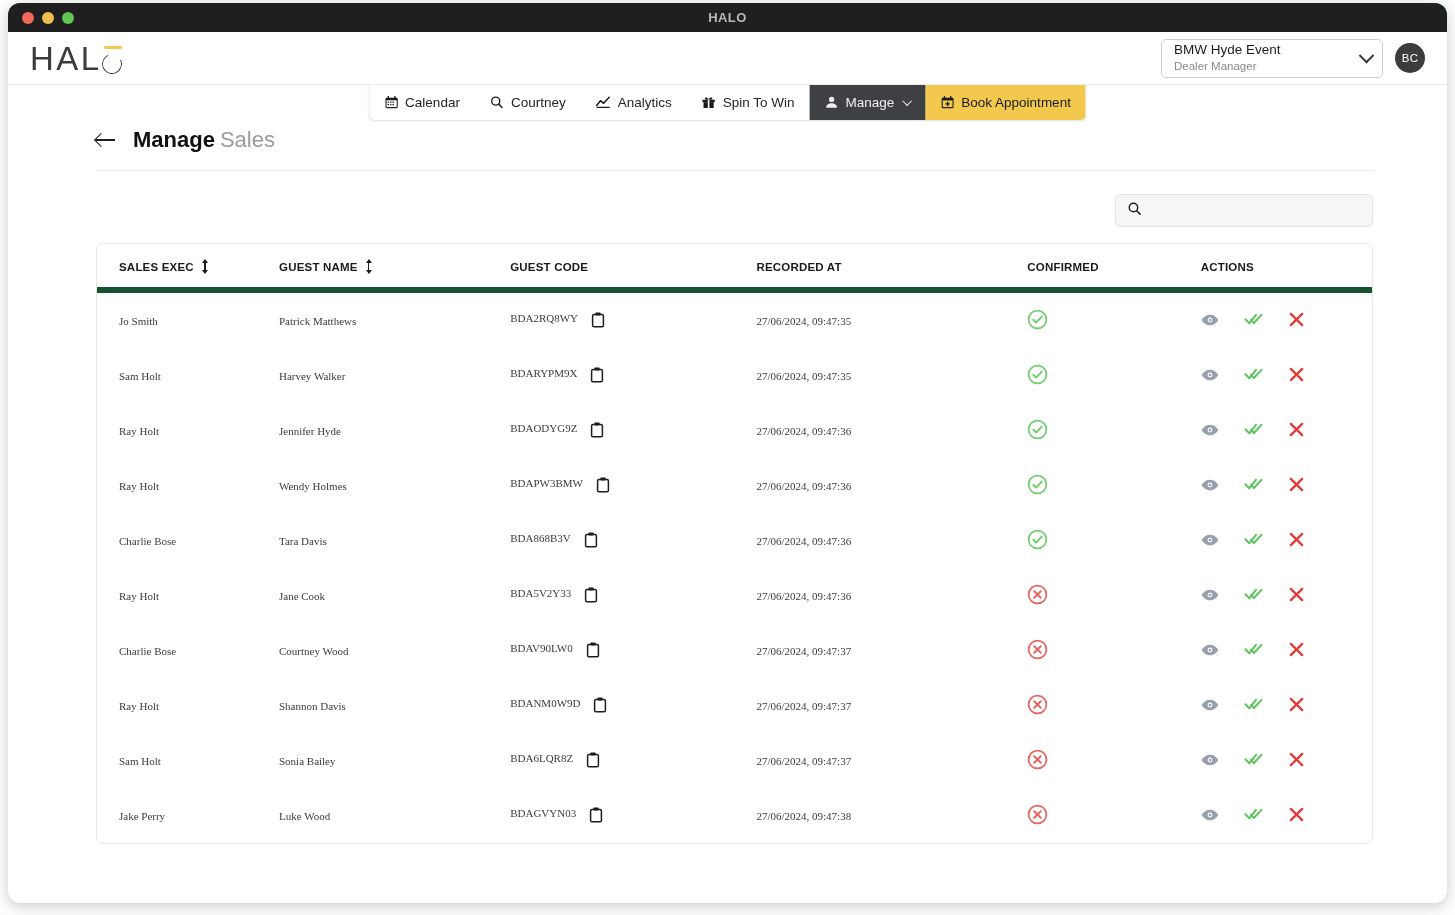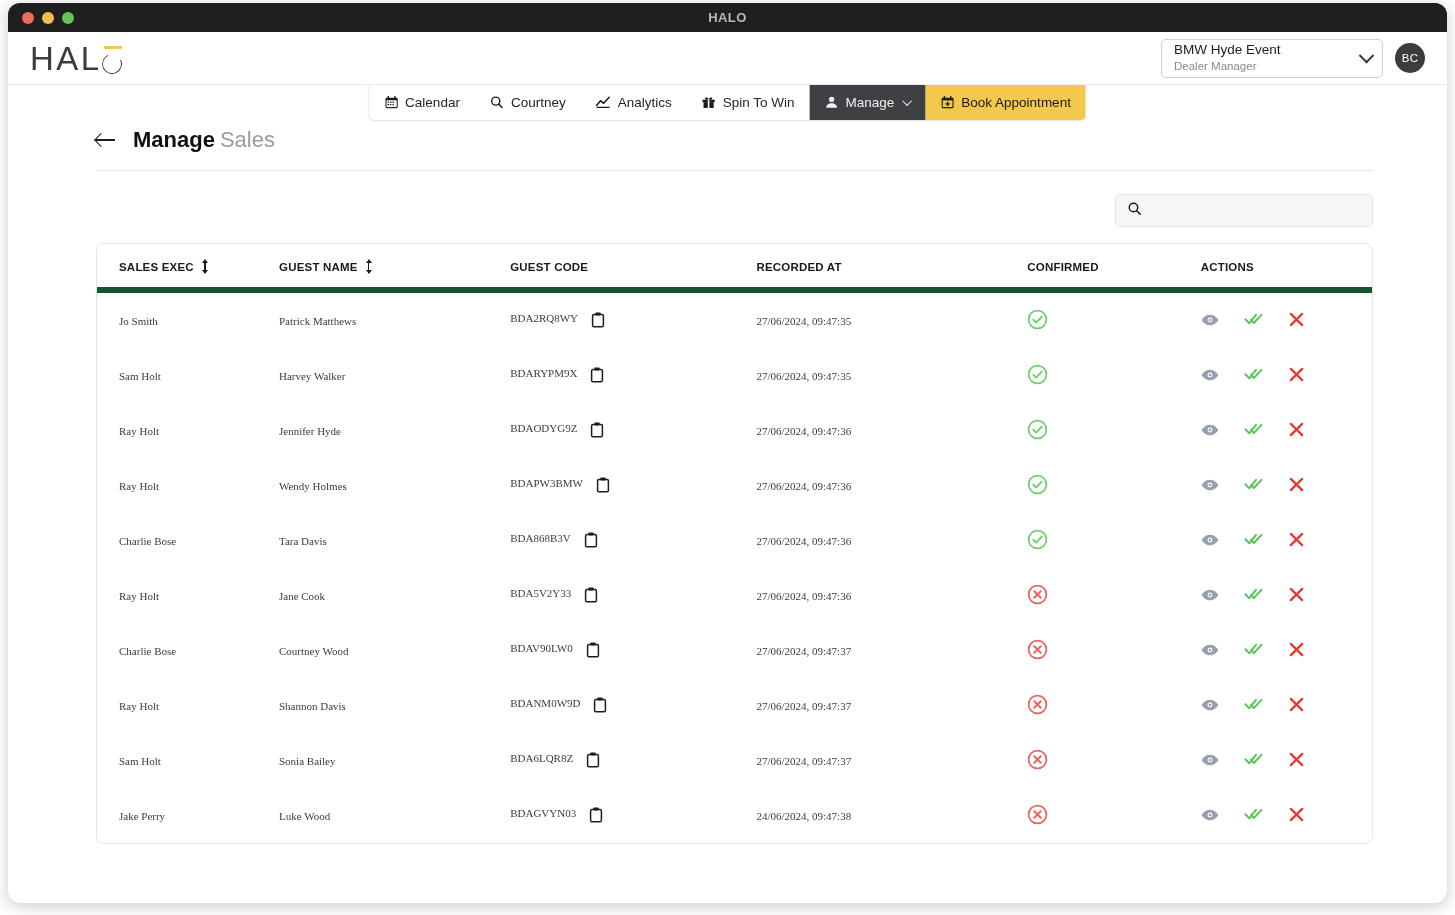--- a/index.html
+++ b/index.html
@@ -734,21 +734,21 @@
                 <td>Luke Wood</td>
                 <td>
                   <span class="code-cell">
                     <span>BDAGVYN03</span>
                     <span><svg width="14" height="16" viewBox="0 0 14 16">
                         <rect x="1.6" y="2.6" width="10.8" height="12.2" rx="1.4" fill="none" stroke="#1d1d1d" stroke-width="1.5"></rect>
                         <rect x="4.3" y=".6" width="5.4" height="2.8" rx=".8" fill="#1d1d1d"></rect>
                       </svg></span>
                   </span>
                 </td>
-                <td>24/06/2024, 09:47:38</td>
+                <td>27/06/2024, 09:47:38</td>
                 <td>
                   <span class="status-badge"><svg width="21" height="21" viewBox="0 0 22 22">
                       <circle cx="11" cy="11" r="9.3" fill="none" stroke="#e8645e" stroke-width="1.8"></circle>
                       <line x1="7.6" y1="7.6" x2="14.4" y2="14.4" stroke="#e8645e" stroke-width="2" stroke-linecap="round"></line>
                       <line x1="14.4" y1="7.6" x2="7.6" y2="14.4" stroke="#e8645e" stroke-width="2" stroke-linecap="round"></line>
                     </svg></span>
                 </td>
                 <td>
                   <span class="actions-cell">
                     <span><svg width="18" height="14" viewBox="0 0 20 14">

